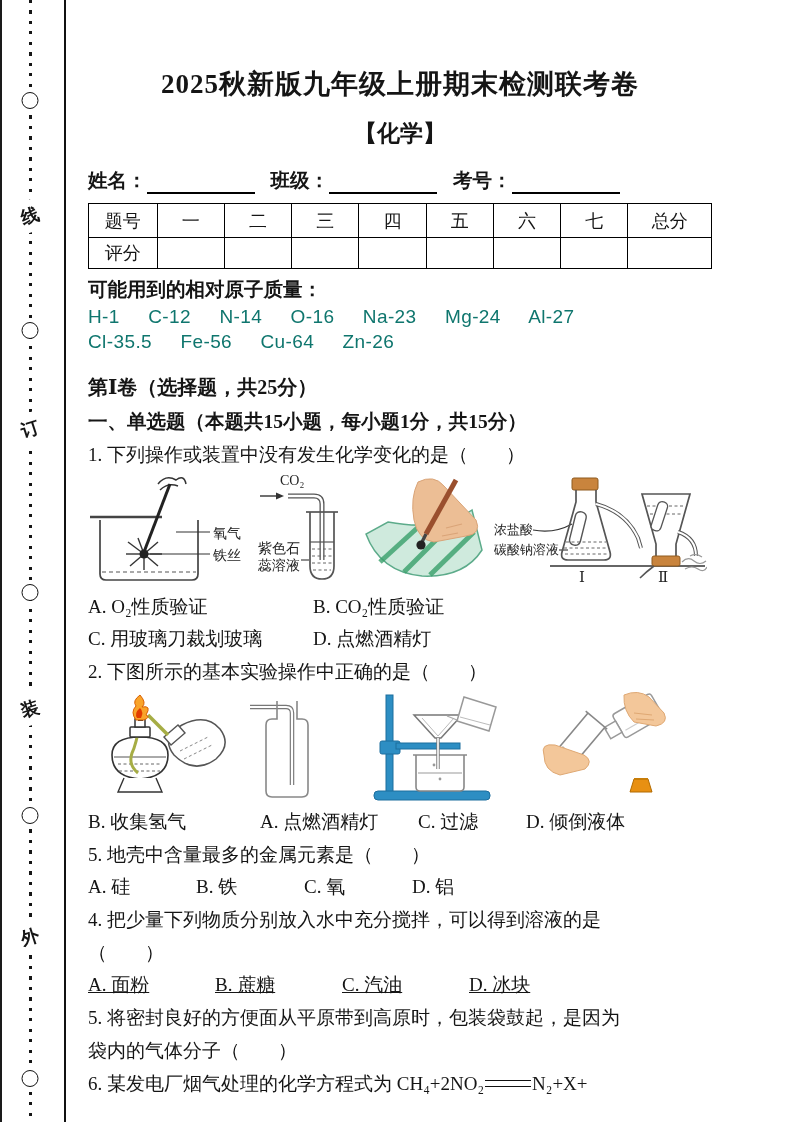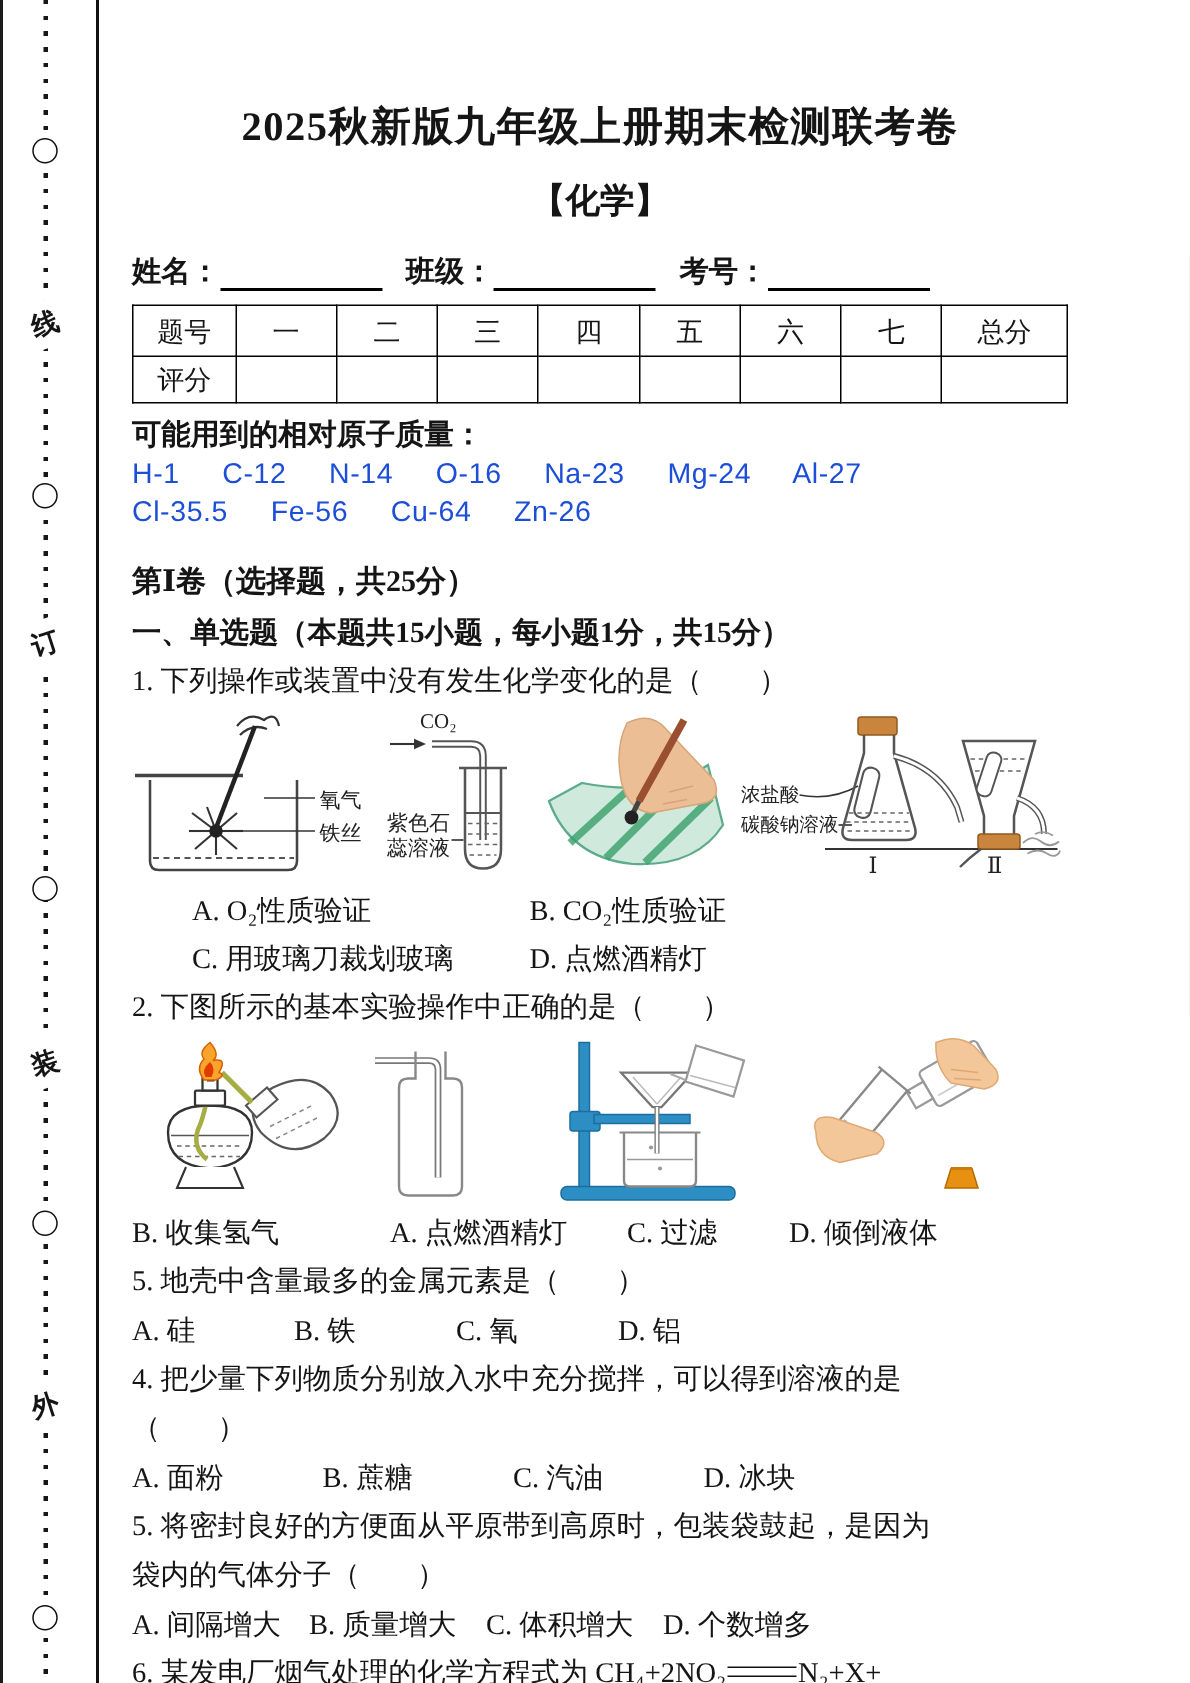--- a/index.html
+++ b/index.html
@@ -18,38 +18,38 @@
   .title{text-align:center;font-size:27px;font-weight:700;letter-spacing:1px;}
   .subject{text-align:center;font-size:23px;font-weight:700;margin-top:16px;}
   .fields{display:flex;align-items:flex-end;margin-top:18px;font-size:19.5px;font-weight:700;text-align:center;}
   .uline{display:inline-block;width:108px;border-bottom:2.2px solid #000;height:22px;margin-right:16px;}
   .uline:last-child{margin-right:0;}
   table.score{width:100%;border-collapse:collapse;margin-top:9px;font-size:18px;table-layout:fixed;}
   table.score td{border:1.6px solid #000;text-align:center;padding:0;}
   table.score tr:first-child td{height:33px;}
   table.score tr:last-child td{height:30px;}
   .mass-label{font-weight:700;font-size:19.5px;margin-top:7px;}
-  .mass-line{font-size:19px;margin-top:3px;color:#1d4ed8;white-space:pre;letter-spacing:.4px;
+  .mass-line{font-size:19px;margin-top:3px;color:#0f766e;white-space:pre;letter-spacing:.4px;
              font-family:"Liberation Sans","DejaVu Sans",sans-serif;}
   .sec-title{font-weight:700;font-size:20px;margin-top:21px;}
   .part-title{font-weight:700;font-size:19.5px;margin-top:7px;}
   .q-text{font-size:19px;margin-top:6px;line-height:27px;}
   .fig-row{display:flex;align-items:flex-end;margin:4px 0 0 0;}
   .fig-row svg{display:block;flex:none;}
   .opt-row{display:flex;font-size:19px;margin-top:6px;}
   .opt-row span{display:inline-block;white-space:pre;}
-  .q1opts span:nth-child(1){width:225px;margin-left:40px;}
+  .q1opts span:nth-child(1){width:225px;}
   .q2figs svg:nth-child(1){margin-right:18px;}
   .q2figs svg:nth-child(2){margin-right:42px;}
   .q2figs svg:nth-child(3){margin-right:30px;}
   .q2opts span:nth-child(1){width:172px;}
   .q2opts span:nth-child(2){width:158px;}
   .q2opts span:nth-child(3){width:108px;}
   .q3opts span{width:108px;}
-  .q4opts span{width:127px;}
+  .q4opts span{width:127px;text-decoration:underline;}
   .q5opts span{width:118px;}
   .opt-row span:last-child{width:auto;}
   .dbl{display:inline-block;width:46px;height:5px;border-top:1.9px solid #111;
        border-bottom:1.9px solid #111;vertical-align:baseline;margin:0 1px 3px 1px;}
   svg text{font-family:"Liberation Serif","DejaVu Serif",serif;fill:#222;}
 </style>
 </head>
 <body>
 
 <div class="page">
@@ -330,23 +330,17 @@
     <div class="q-text">（　　）</div>
     <div class="opt-row q4opts">
       <span>A. 面粉</span>
       <span>B. 蔗糖</span>
       <span>C. 汽油</span>
       <span>D. 冰块</span>
     </div>
 
     <div class="q-text">5. 将密封良好的方便面从平原带到高原时，包装袋鼓起，是因为</div>
     <div class="q-text">袋内的气体分子（　　）</div>
-    <div class="opt-row q5opts">
-      <span>A. 间隔增大</span>
-      <span>B. 质量增大</span>
-      <span>C. 体积增大</span>
-      <span>D. 个数增多</span>
-    </div>
 
     <div class="q-text"><span>6. 某发电厂烟气处理的化学方程式为 CH₄+2NO₂</span><span class="dbl"></span><span>N₂+X+</span></div>
 
   </div>
 </div>
 
 </body></html>

